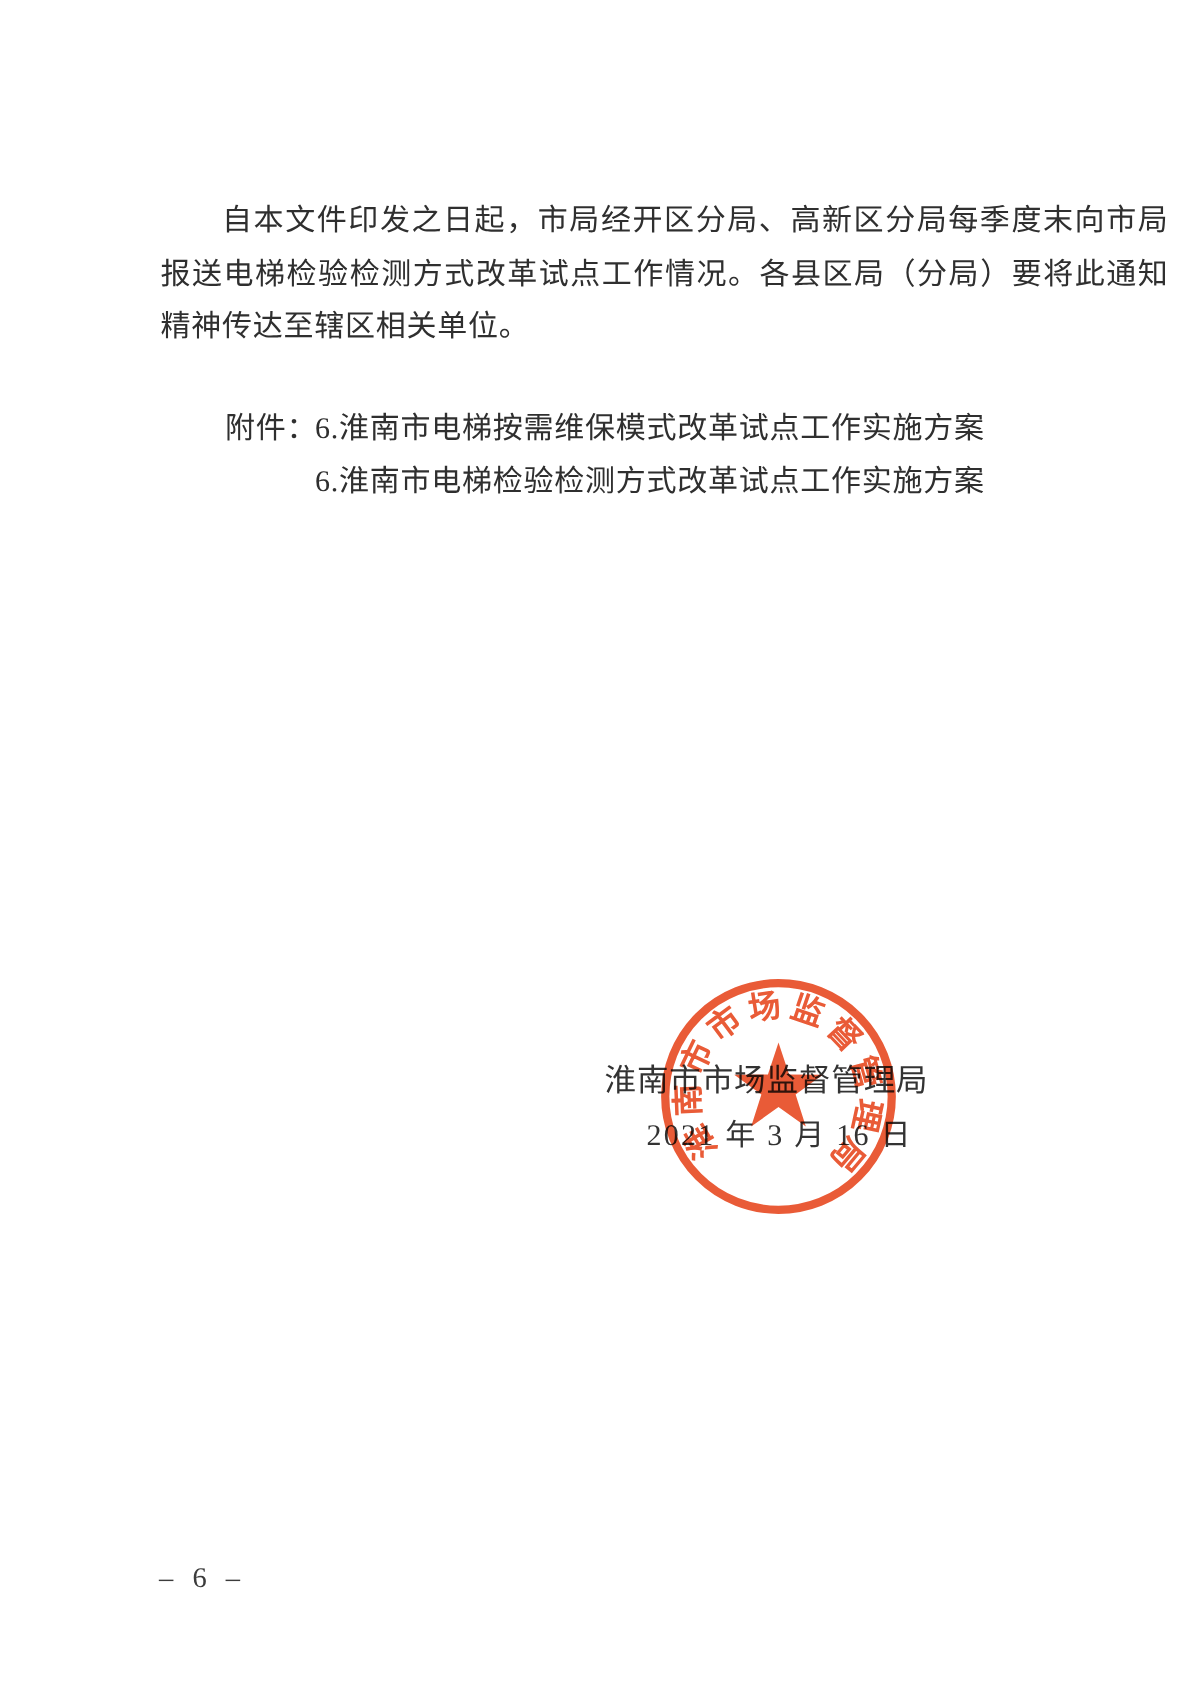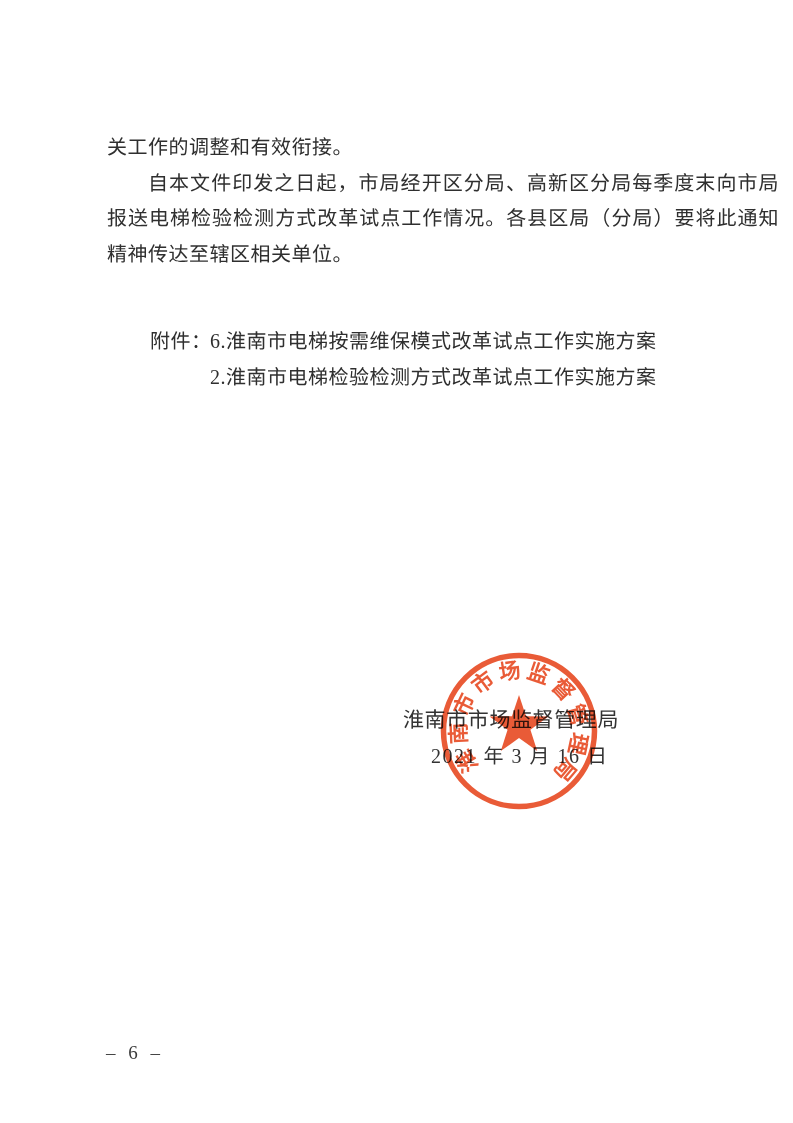--- a/index.html
+++ b/index.html
@@ -30,21 +30,21 @@
     letter-spacing: 0.5px;
     text-align: justify;
     text-align-last: left;
     text-justify: inter-character;
   }
   .para { margin: 0; }
   .para.indent { text-indent: 41px; }
   .attachments {
     display: flex;
     margin-left: 43px;
-    margin-top: 52px;
+    margin-top: 32px;
     letter-spacing: 0.5px;
   }
   .attachments .attach-label {
     flex: none;
     width: 60px;
     white-space: nowrap;
   }
   .attachments .attach-items { flex: 1; }
   .signature-org {
     position: absolute;
@@ -83,28 +83,27 @@
     color: #3c3c3c;
     white-space: nowrap;
   }
 </style>
 </head>
 <body>
 
 <div class="page">
 
   <div class="body-text">
-    <p class="para">关工作的调整和有效衔接。</p>
     <p class="para indent">自本文件印发之日起，市局经开区分局、高新区分局每季度末向市局报送电梯检验检测方式改革试点工作情况。各县区局（分局）要将此通知精神传达至辖区相关单位。</p>
 
     <div class="attachments">
       <span class="attach-label">附件：</span>
       <div class="attach-items">
         <div>6.淮南市电梯按需维保模式改革试点工作实施方案</div>
-        <div>2.淮南市电梯检验检测方式改革试点工作实施方案</div>
+        <div>6.淮南市电梯检验检测方式改革试点工作实施方案</div>
       </div>
     </div>
   </div>
 
   <div class="signature-org">淮南市市场监督管理局</div>
   <div class="signature-date">2021 年 3 月 16 日</div>
 
   <svg class="stamp" id="stamp-svg" viewBox="0 0 164 164">
       <circle cx="82" cy="82" r="75.5" fill="none" stroke="#e84e27" stroke-width="5.5"></circle>
       <polygon points="82.00,46.00 89.05,67.29 111.48,67.42 93.41,80.71 100.22,102.08 82.00,89.00 63.78,102.08 70.59,80.71 52.52,67.42 74.95,67.29" fill="#e84e27"></polygon>

